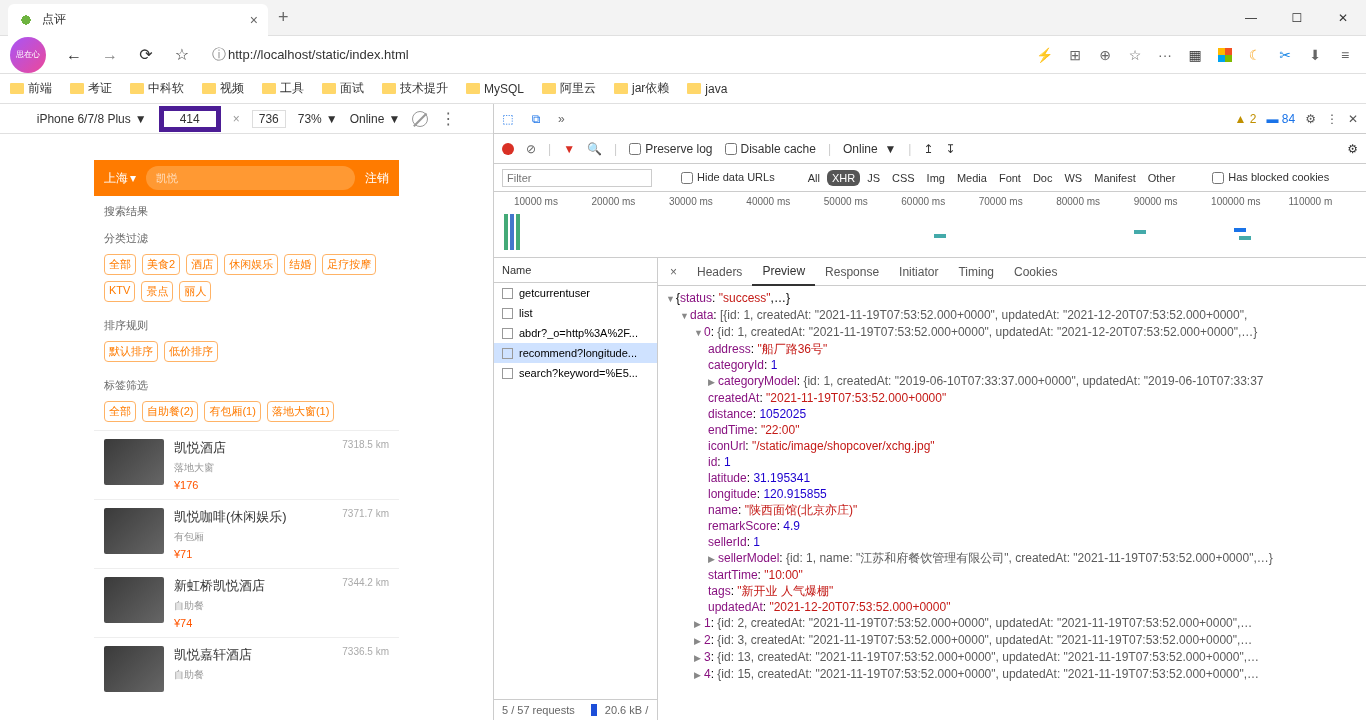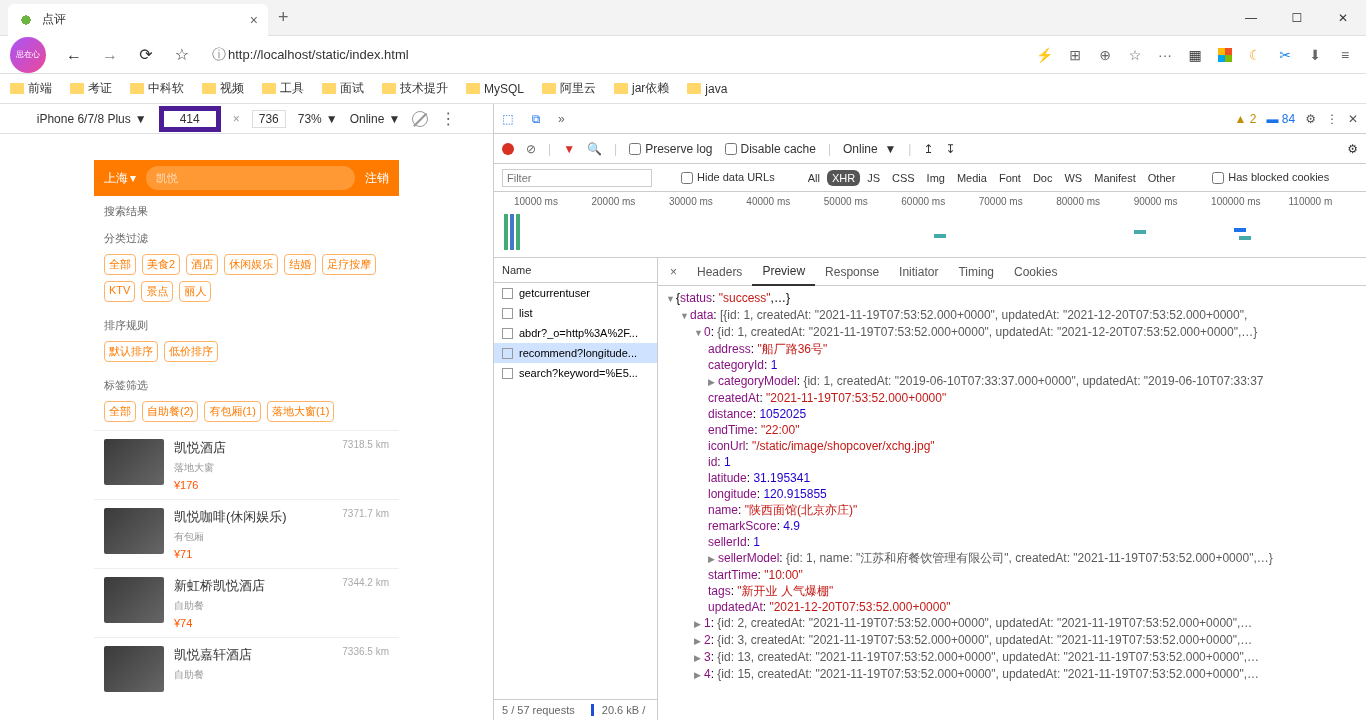--- a/index.html
+++ b/index.html
@@ -382,21 +382,21 @@
               <span class="req-cb"></span>
               <span>recommend?longitude...</span>
             </div>
             <div class="req-item">
               <span class="req-cb"></span>
               <span>search?keyword=%E5...</span>
             </div>
           </div>
         <div class="req-foot">
           <span>5 / 57 requests</span>
-          <span style="border-left:3px solid #1d4ed8;padding-left:8px">20.6 kB /</span>
+          <span style="border-left:6px solid #1d4ed8;padding-left:8px">20.6 kB /</span>
         </div>
       </div>
       <div class="detail">
         <div class="detail-tabs">
           <span class="close-x">×</span>
           <div id="detail-tabs-list" style="display:flex">
               <div class="dtab">Headers</div>
               <div class="dtab active">Preview</div>
               <div class="dtab">Response</div>
               <div class="dtab">Initiator</div>

